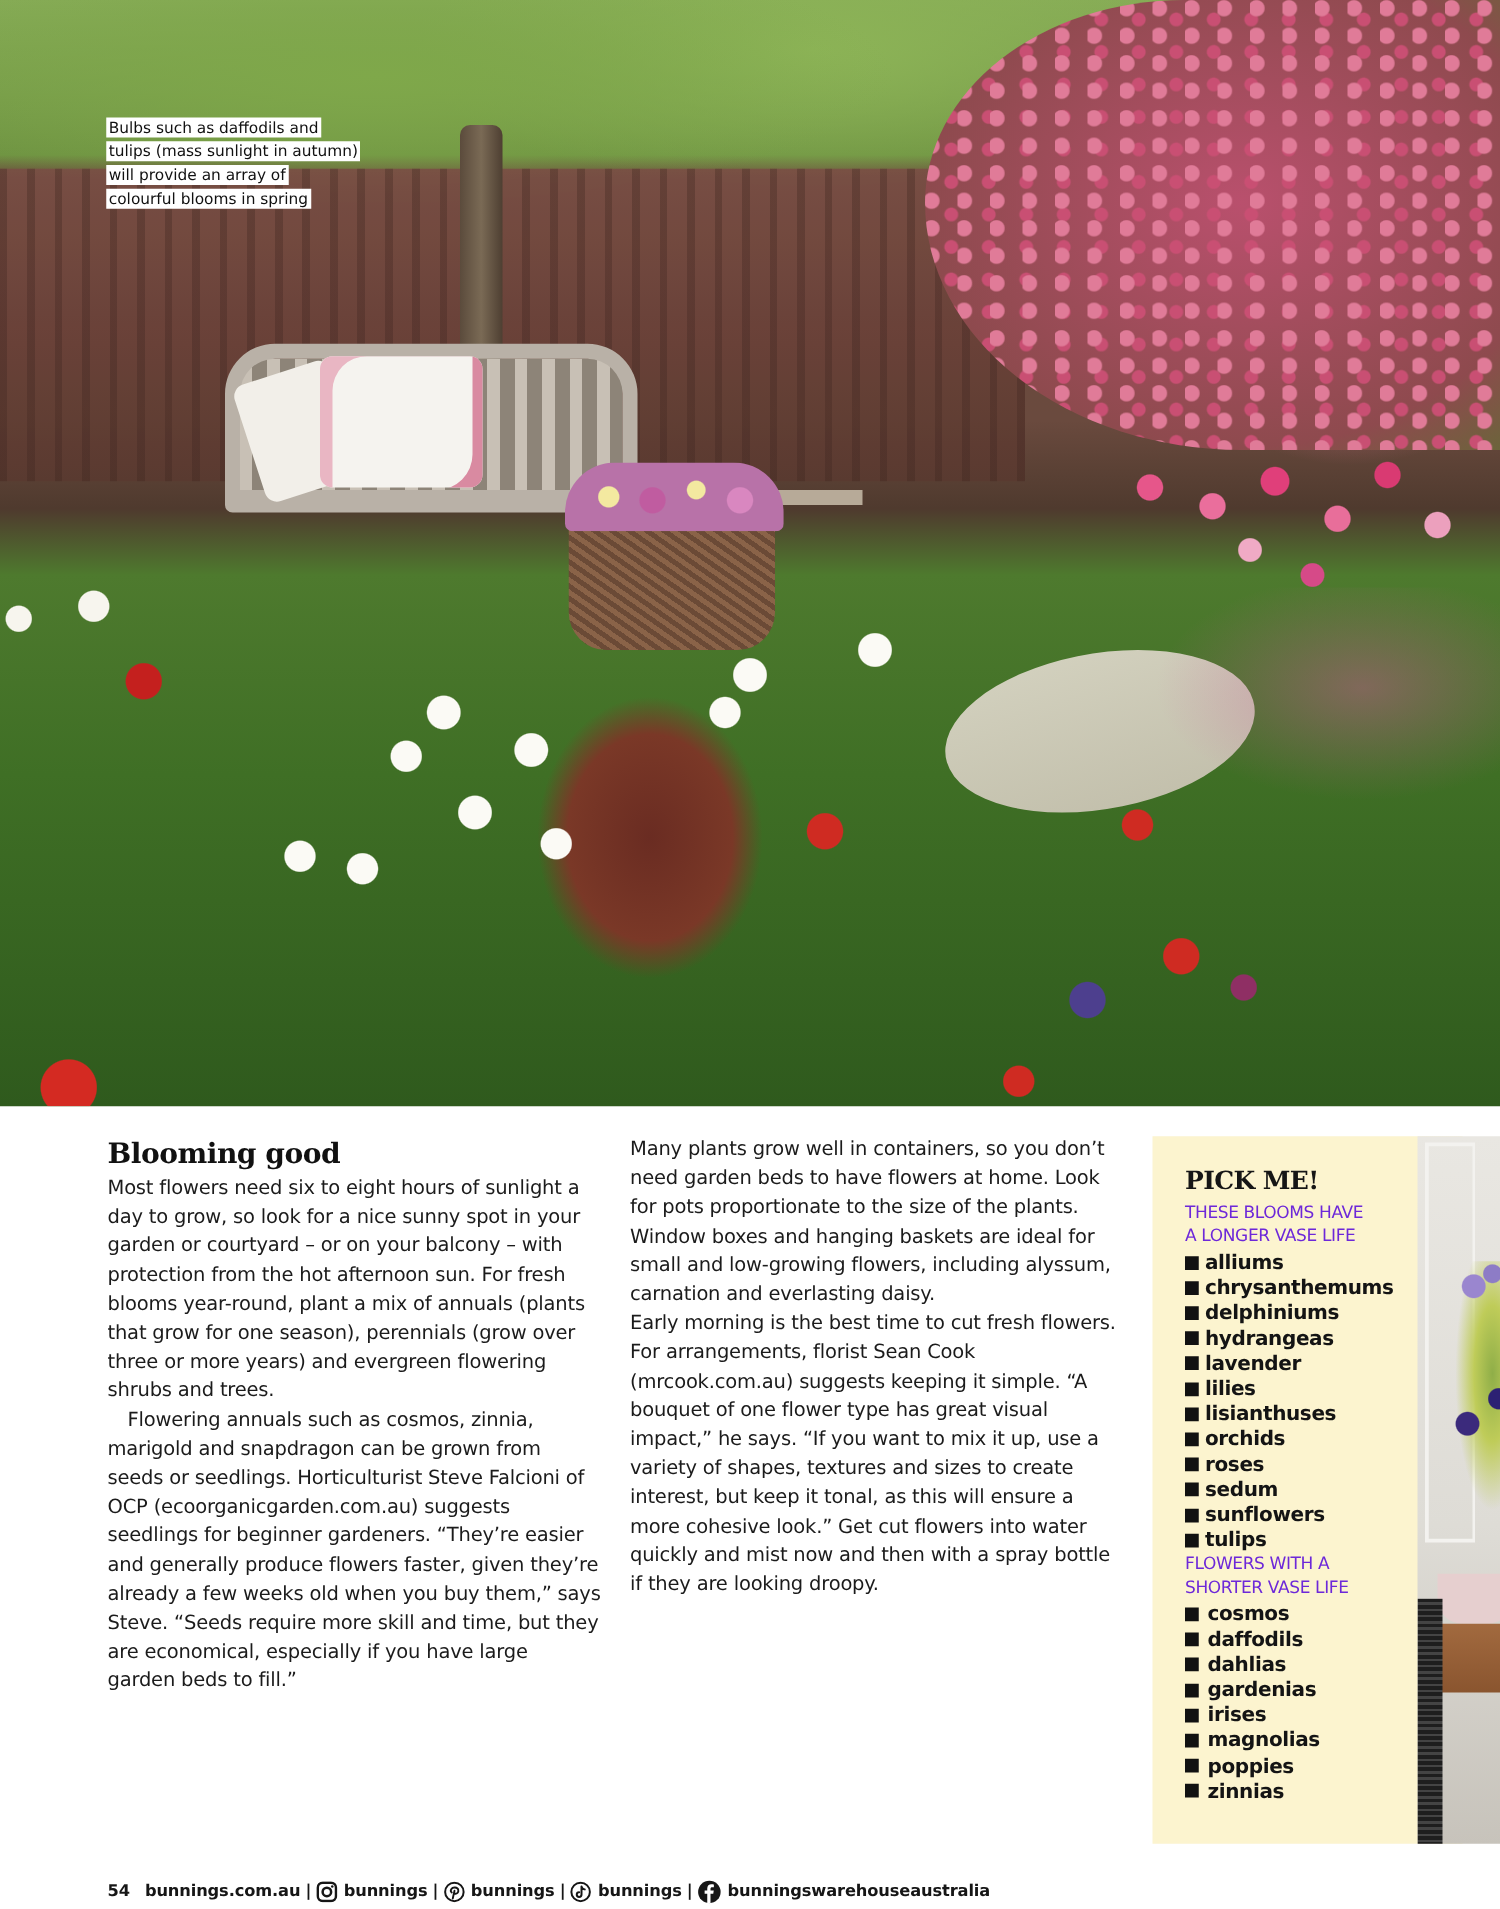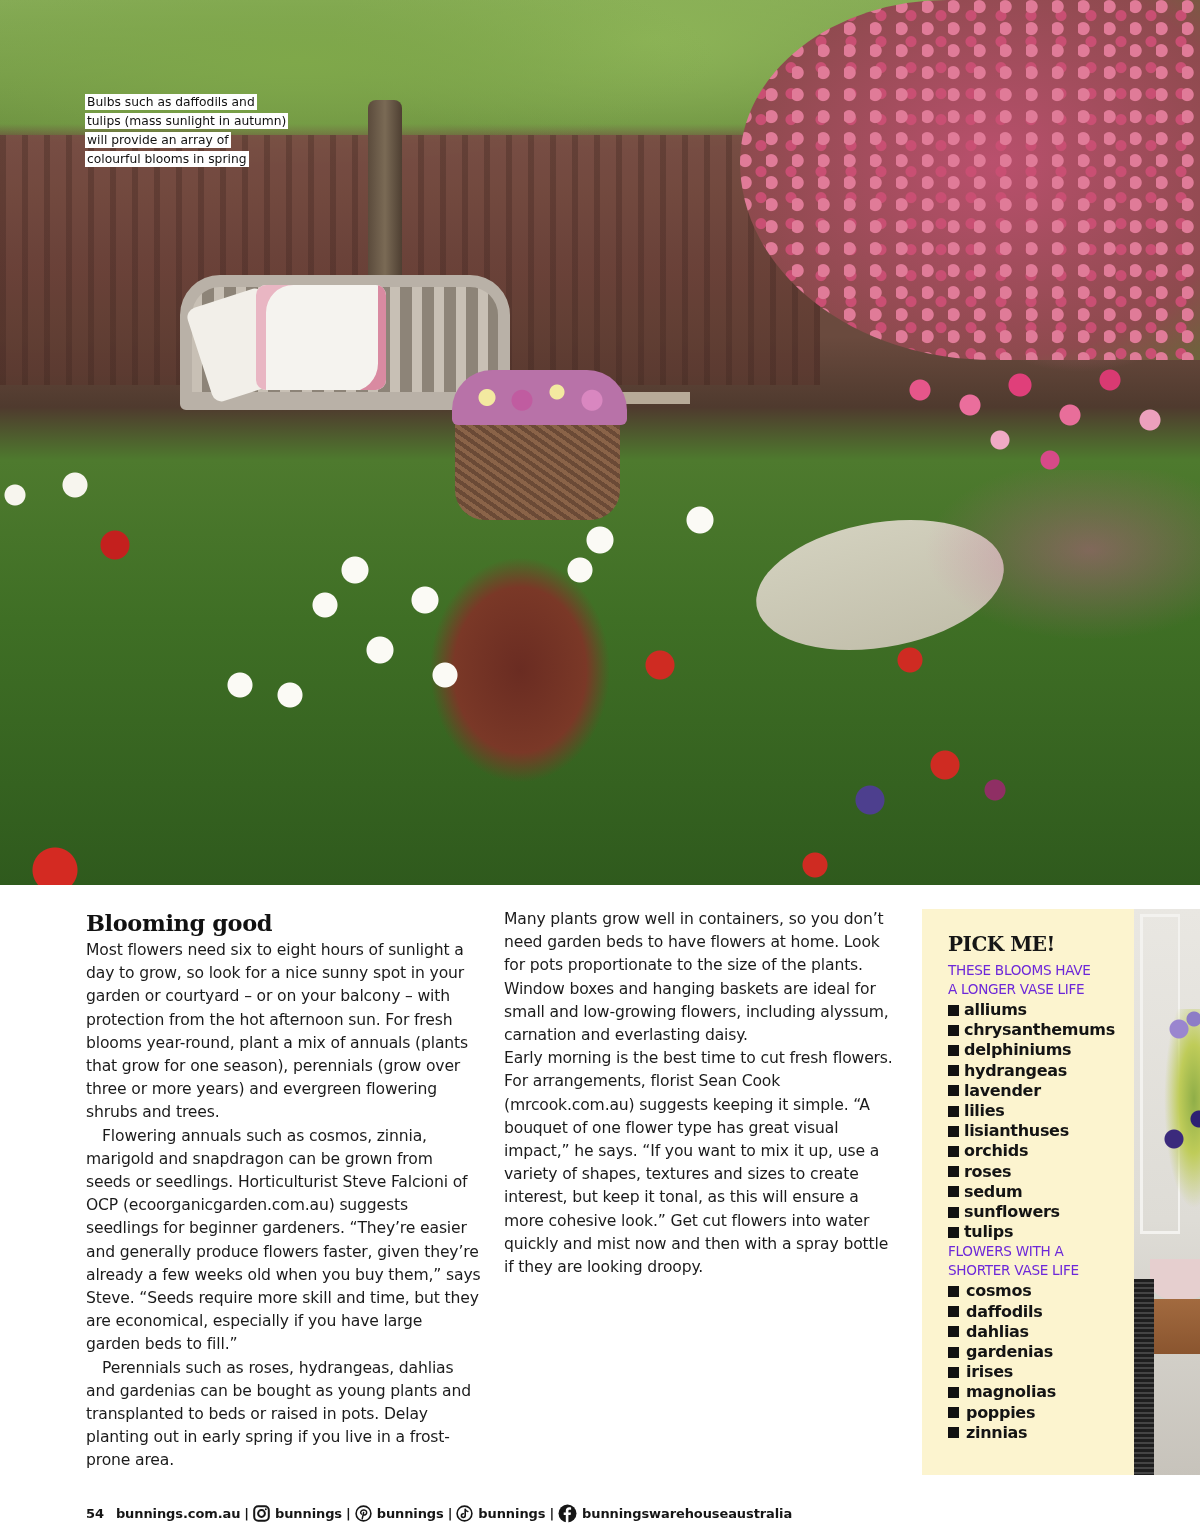--- a/index.html
+++ b/index.html
@@ -185,21 +185,20 @@
     <span>tulips (mass sunlight in autumn)</span><br>
     <span>will provide an array of</span><br>
     <span>colourful blooms in spring</span>
   </div>
 </div>
 
 <div class="col col1">
   <h2>Blooming good</h2>
   <p>Most flowers need six to eight hours of sunlight a day to grow, so look for a nice sunny spot in your garden or courtyard – or on your balcony – with protection from the hot afternoon sun. For fresh blooms year-round, plant a mix of annuals (plants that grow for one season), perennials (grow over three or more years) and evergreen flowering shrubs and trees.</p>
   <p class="ind">Flowering annuals such as cosmos, zinnia, marigold and snapdragon can be grown from seeds or seedlings. Horticulturist Steve Falcioni of OCP (ecoorganicgarden.com.au) suggests seedlings for beginner gardeners. “They’re easier and generally produce flowers faster, given they’re already a few weeks old when you buy them,” says Steve. “Seeds require more skill and time, but they are economical, especially if you have large garden beds to fill.”</p>
-  <p class="ind">Perennials such as roses, hydrangeas, dahlias and gardenias can be bought as young plants and transplanted to beds or raised in pots. Delay planting out in early spring if you live in a frost-prone area.</p>
 </div>
 
 <div class="col col2">
   <p>Many plants grow well in containers, so you don’t need garden beds to have flowers at home. Look for pots proportionate to the size of the plants. Window boxes and hanging baskets are ideal for small and low-growing flowers, including alyssum, carnation and everlasting daisy.</p>
   <p>Early morning is the best time to cut fresh flowers. For arrangements, florist Sean Cook (mrcook.com.au) suggests keeping it simple. “A bouquet of one flower type has great visual impact,” he says. “If you want to mix it up, use a variety of shapes, textures and sizes to create interest, but keep it tonal, as this will ensure a more cohesive look.” Get cut flowers into water quickly and mist now and then with a spray bottle if they are looking droopy.</p>
 </div>
 
 <div class="sidebar">
   <h3>PICK ME!</h3>
   <div class="sub">

